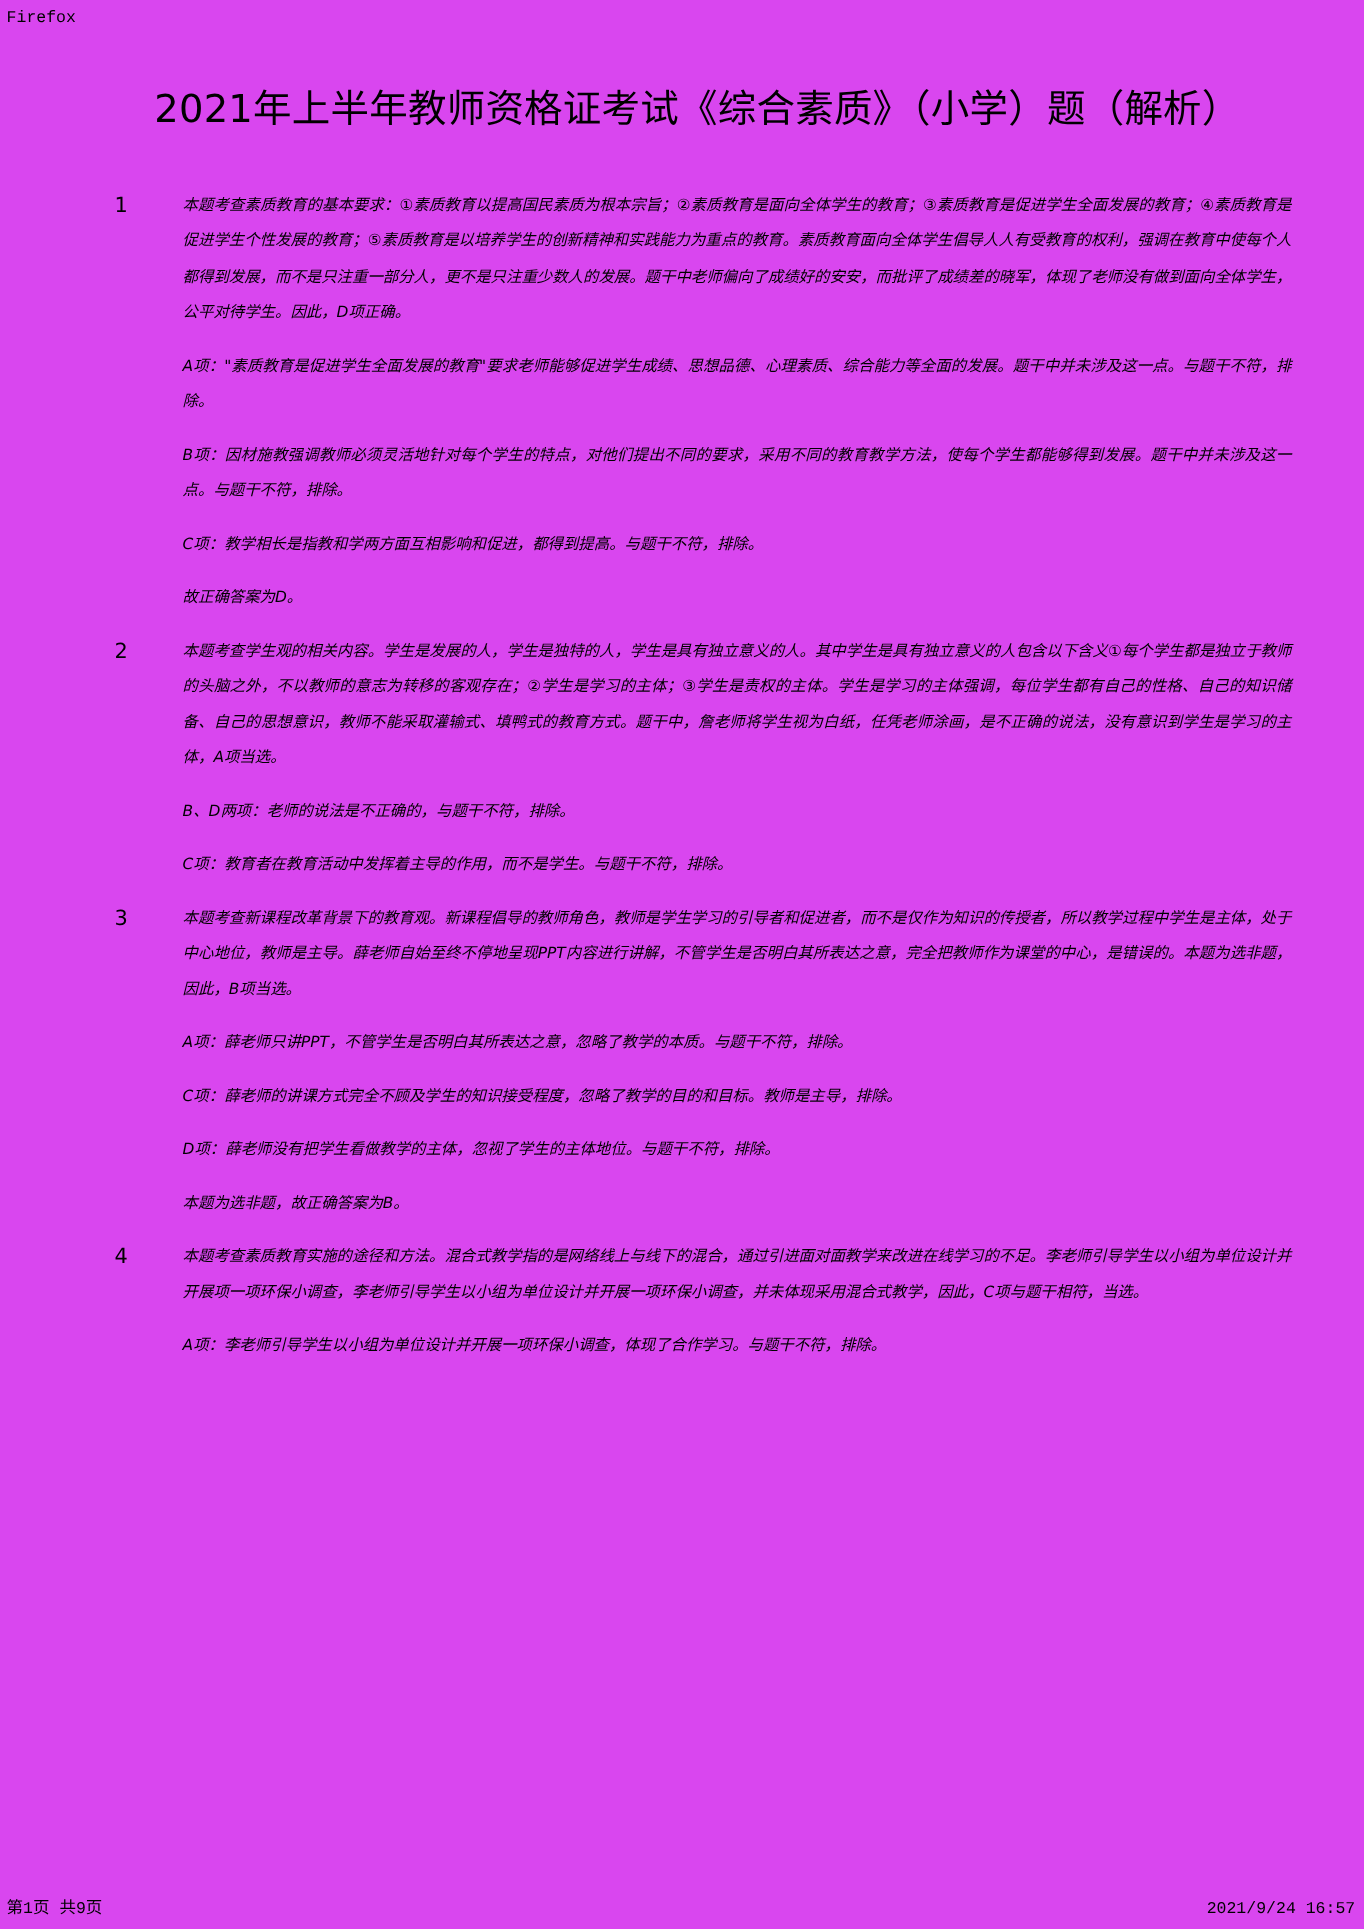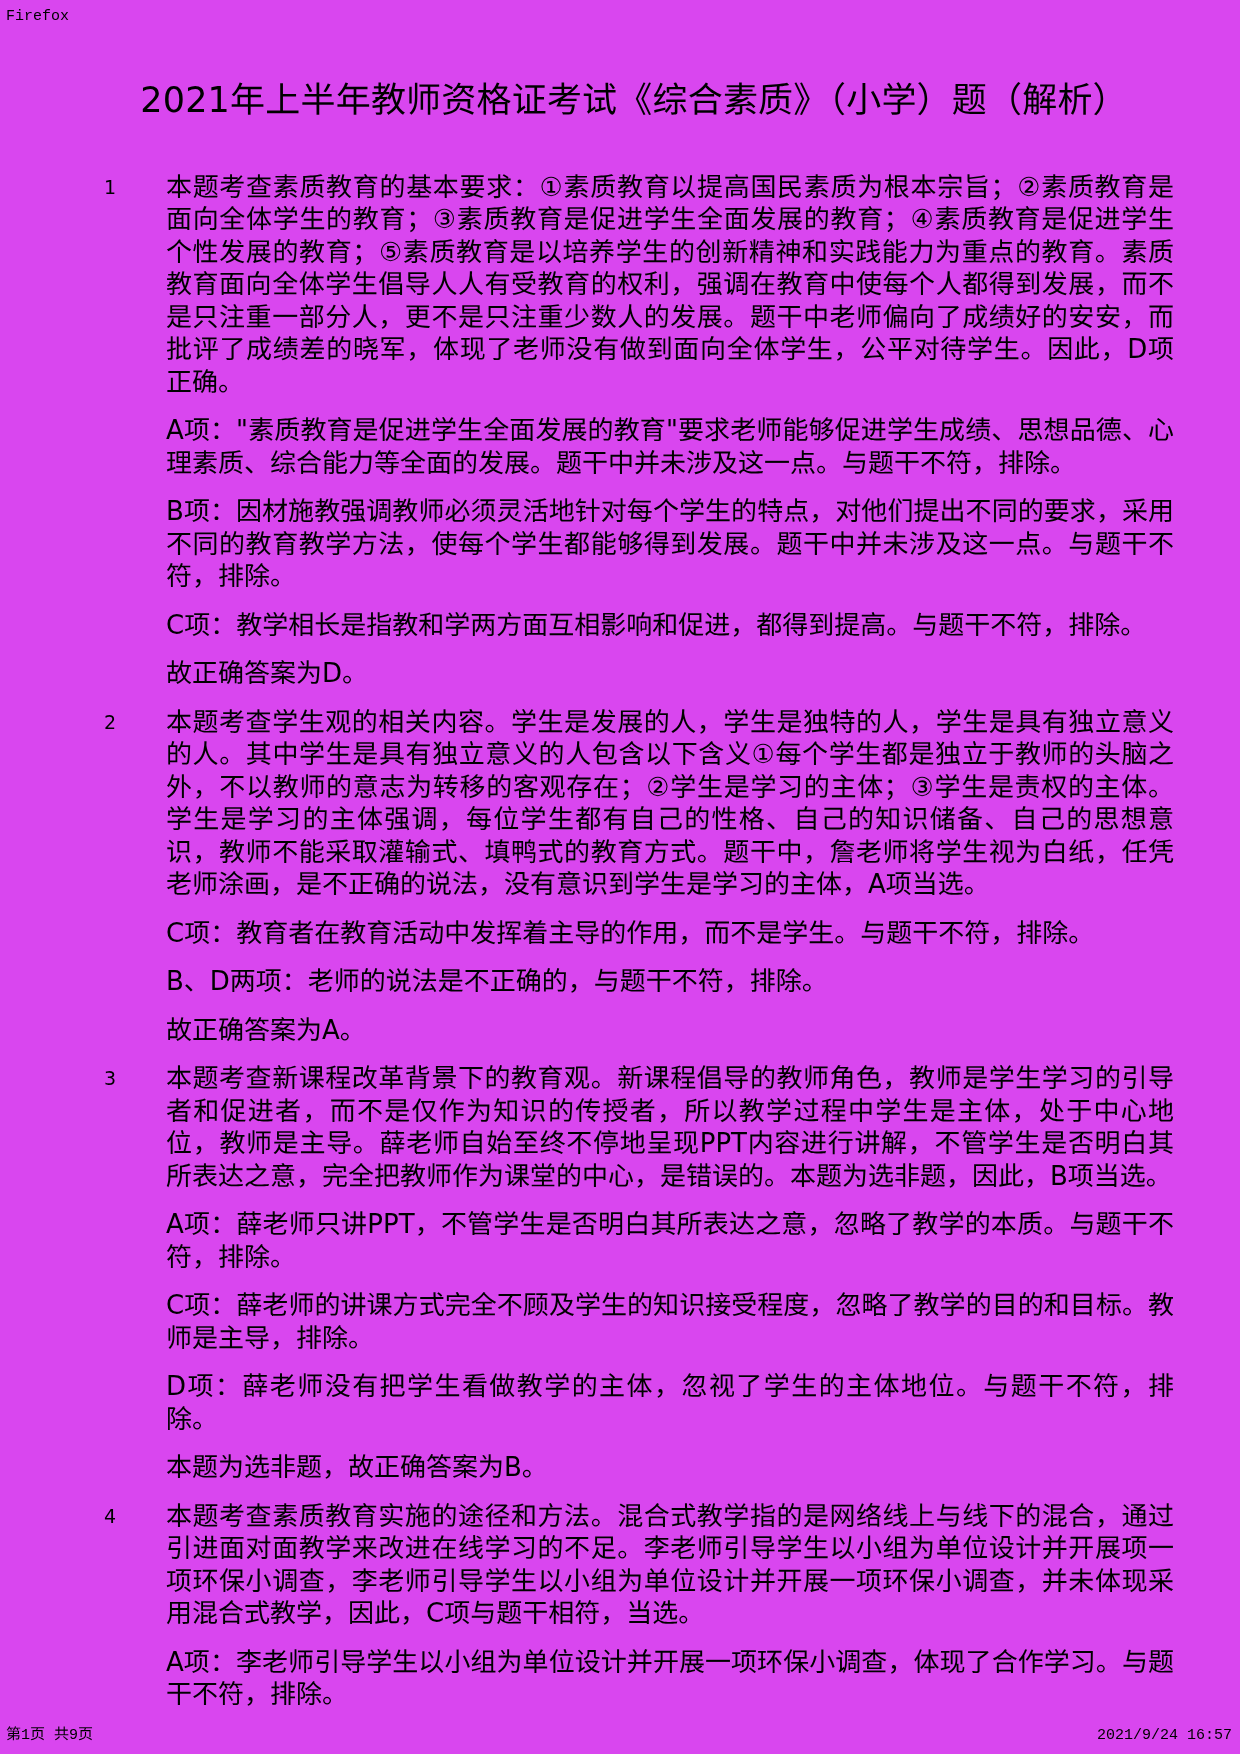--- a/index.html
+++ b/index.html
@@ -82,28 +82,29 @@
     width: 34px;
     text-align: left;
     font-family: "DejaVu Sans", "Liberation Sans", sans-serif;
     font-size: 19px;
     line-height: 32.5px;
     color: #000000;
   }
 
   .qa-para {
     font-family: "DejaVu Sans", "Liberation Sans", sans-serif;
-    font-size: 26px;
+    font-size: 14px;
     line-height: 32.5px;
     color: #000000;
     margin: 0 0 16px 0;
     text-align: justify;
     text-justify: inter-ideograph;
     word-break: break-all;
     letter-spacing: 0px;
+    font-style: italic;
   }
 
   .qa-para:last-child {
     margin-bottom: 16px;
   }
 
   .qa-para.lead {
     margin-bottom: 16px;
   }
 </style>
@@ -125,23 +126,22 @@
         <p class="qa-para lead">本题考查素质教育的基本要求：①素质教育以提高国民素质为根本宗旨；②素质教育是面向全体学生的教育；③素质教育是促进学生全面发展的教育；④素质教育是促进学生个性发展的教育；⑤素质教育是以培养学生的创新精神和实践能力为重点的教育。素质教育面向全体学生倡导人人有受教育的权利，强调在教育中使每个人都得到发展，而不是只注重一部分人，更不是只注重少数人的发展。题干中老师偏向了成绩好的安安，而批评了成绩差的晓军，体现了老师没有做到面向全体学生，公平对待学生。因此，D项正确。</p>
         <p class="qa-para">A项："素质教育是促进学生全面发展的教育"要求老师能够促进学生成绩、思想品德、心理素质、综合能力等全面的发展。题干中并未涉及这一点。与题干不符，排除。</p>
         <p class="qa-para">B项：因材施教强调教师必须灵活地针对每个学生的特点，对他们提出不同的要求，采用不同的教育教学方法，使每个学生都能够得到发展。题干中并未涉及这一点。与题干不符，排除。</p>
         <p class="qa-para">C项：教学相长是指教和学两方面互相影响和促进，都得到提高。与题干不符，排除。</p>
         <p class="qa-para">故正确答案为D。</p>
       </div>
 
       <div class="qa-item">
         <div class="qa-number">2</div>
         <p class="qa-para lead">本题考查学生观的相关内容。学生是发展的人，学生是独特的人，学生是具有独立意义的人。其中学生是具有独立意义的人包含以下含义①每个学生都是独立于教师的头脑之外，不以教师的意志为转移的客观存在；②学生是学习的主体；③学生是责权的主体。学生是学习的主体强调，每位学生都有自己的性格、自己的知识储备、自己的思想意识，教师不能采取灌输式、填鸭式的教育方式。题干中，詹老师将学生视为白纸，任凭老师涂画，是不正确的说法，没有意识到学生是学习的主体，A项当选。</p>
+        <p class="qa-para">B、D两项：老师的说法是不正确的，与题干不符，排除。</p>
         <p class="qa-para">C项：教育者在教育活动中发挥着主导的作用，而不是学生。与题干不符，排除。</p>
-        <p class="qa-para">B、D两项：老师的说法是不正确的，与题干不符，排除。</p>
-        <p class="qa-para">故正确答案为A。</p>
       </div>
 
       <div class="qa-item">
         <div class="qa-number">3</div>
         <p class="qa-para lead">本题考查新课程改革背景下的教育观。新课程倡导的教师角色，教师是学生学习的引导者和促进者，而不是仅作为知识的传授者，所以教学过程中学生是主体，处于中心地位，教师是主导。薛老师自始至终不停地呈现PPT内容进行讲解，不管学生是否明白其所表达之意，完全把教师作为课堂的中心，是错误的。本题为选非题，因此，B项当选。</p>
         <p class="qa-para">A项：薛老师只讲PPT，不管学生是否明白其所表达之意，忽略了教学的本质。与题干不符，排除。</p>
         <p class="qa-para">C项：薛老师的讲课方式完全不顾及学生的知识接受程度，忽略了教学的目的和目标。教师是主导，排除。</p>
         <p class="qa-para">D项：薛老师没有把学生看做教学的主体，忽视了学生的主体地位。与题干不符，排除。</p>
         <p class="qa-para">本题为选非题，故正确答案为B。</p>
       </div>

